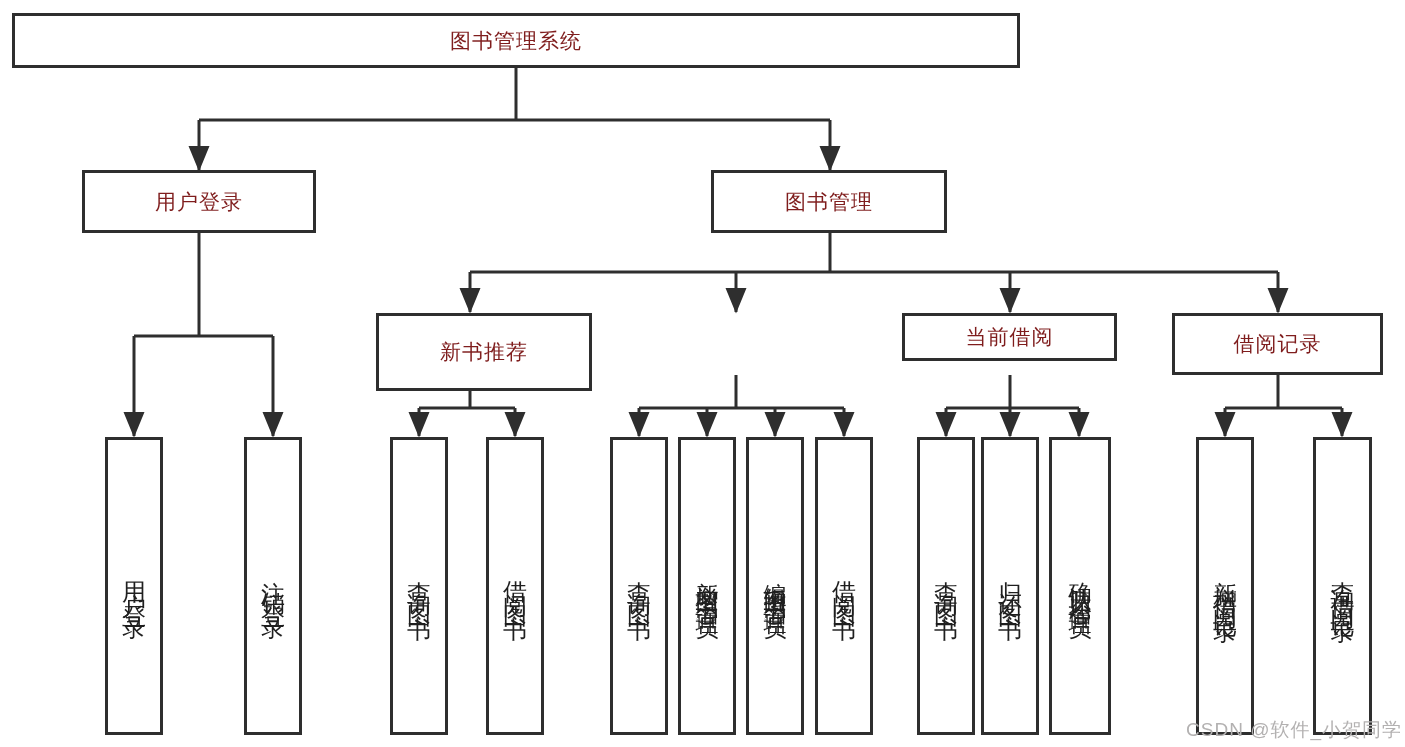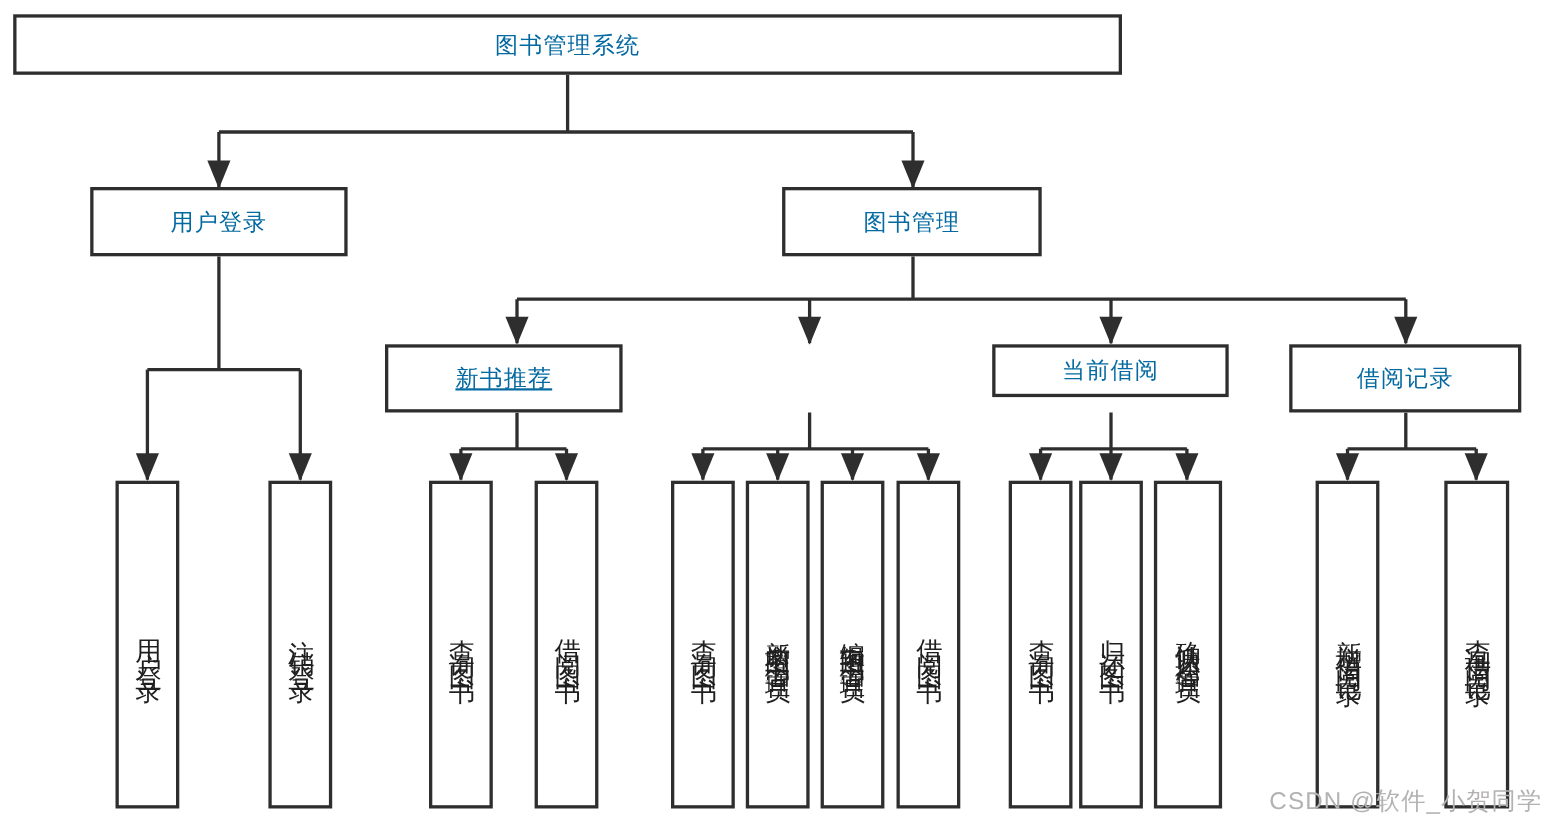--- a/index.html
+++ b/index.html
@@ -27,21 +27,21 @@
   .hbox {
     position: absolute;
     box-sizing: border-box;
     border: 3px solid #2e2e2e;
     background: #ffffff;
     display: flex;
     align-items: center;
     justify-content: center;
     font-size: 21px;
     letter-spacing: 1px;
-    color: #0369a1;
+    color: #7f1d1d;
     z-index: 2;
   }
   .root {
     left: 12px; top: 13px; width: 1008px; height: 55px;
   }
   .vbox {
     position: absolute;
     box-sizing: border-box;
     top: 437px;
     width: 58px;
@@ -65,21 +65,21 @@
     letter-spacing: 8px;
   }
   .vbox span.ls-tight {
     font-size: 23px;
     letter-spacing: 5px;
   }
   .watermark {
     position: absolute;
     right: 3px;
     bottom: 4px;
-    font-size: 22px;
+    font-size: 19px;
     color: #b3b1b1;
     letter-spacing: 1px;
     z-index: 3;
   }
 </style>
 </head>
 <body>
 
 <div id="canvas">
 
@@ -130,21 +130,21 @@
     <span>图书管理系统</span>
   </div>
 
   <div class="hbox" style="left:82px; top:170px; width:234px; height:63px;">
     <span>用户登录</span>
   </div>
   <div class="hbox" style="left:711px; top:170px; width:236px; height:63px;align-items:center;">
     <span>图书管理</span>
   </div>
 
-  <div class="hbox" style="left:350px; top:313px; width:216px; height:62px;text-decoration:underline;">
+  <div class="hbox" style="left:376px; top:313px; width:216px; height:78px;">
     <span>新书推荐</span>
   </div>
   <div class="hbox" style="left:902px; top:313px; width:215px; height:48px;">
     <span>当前借阅</span>
   </div>
   <div class="hbox" style="left:1172px; top:313px; width:211px; height:62px;">
     <span>借阅记录</span>
   </div>
 
   <div class="vbox" style="left:105px;">

